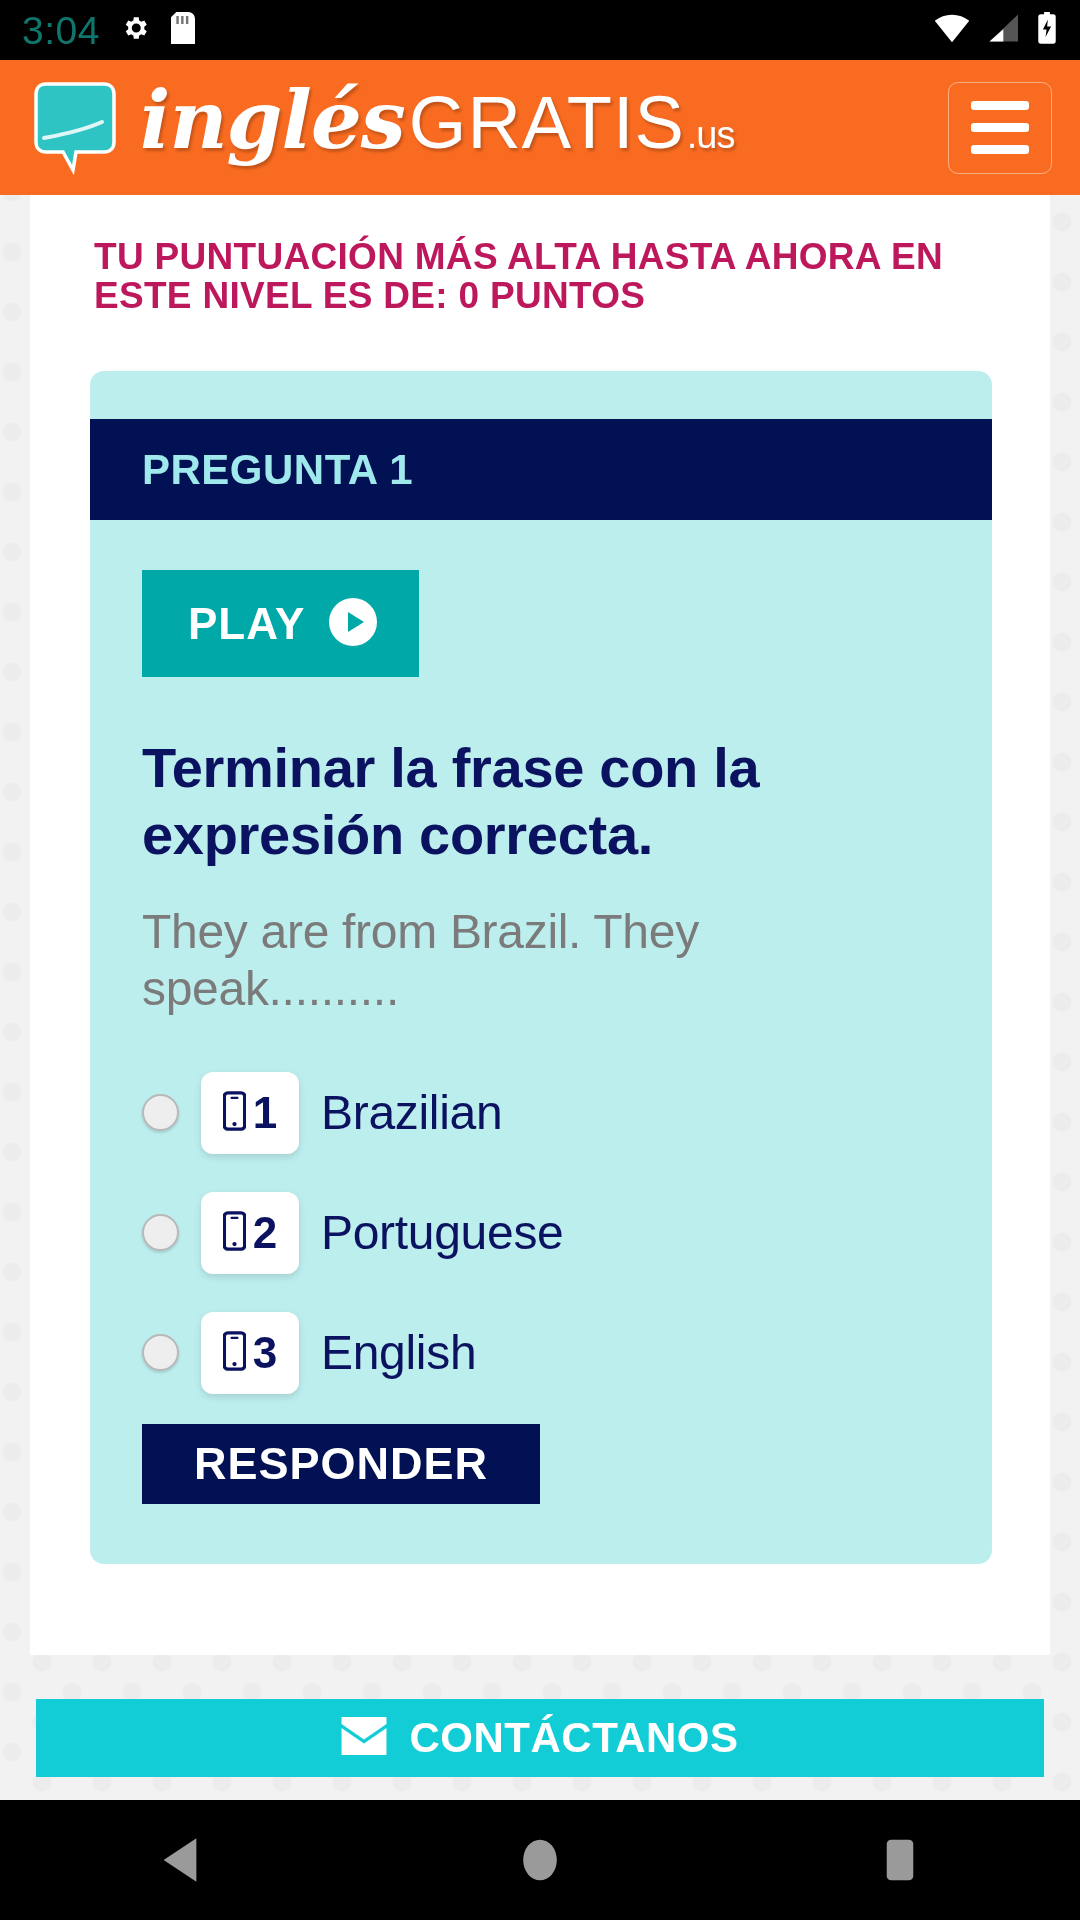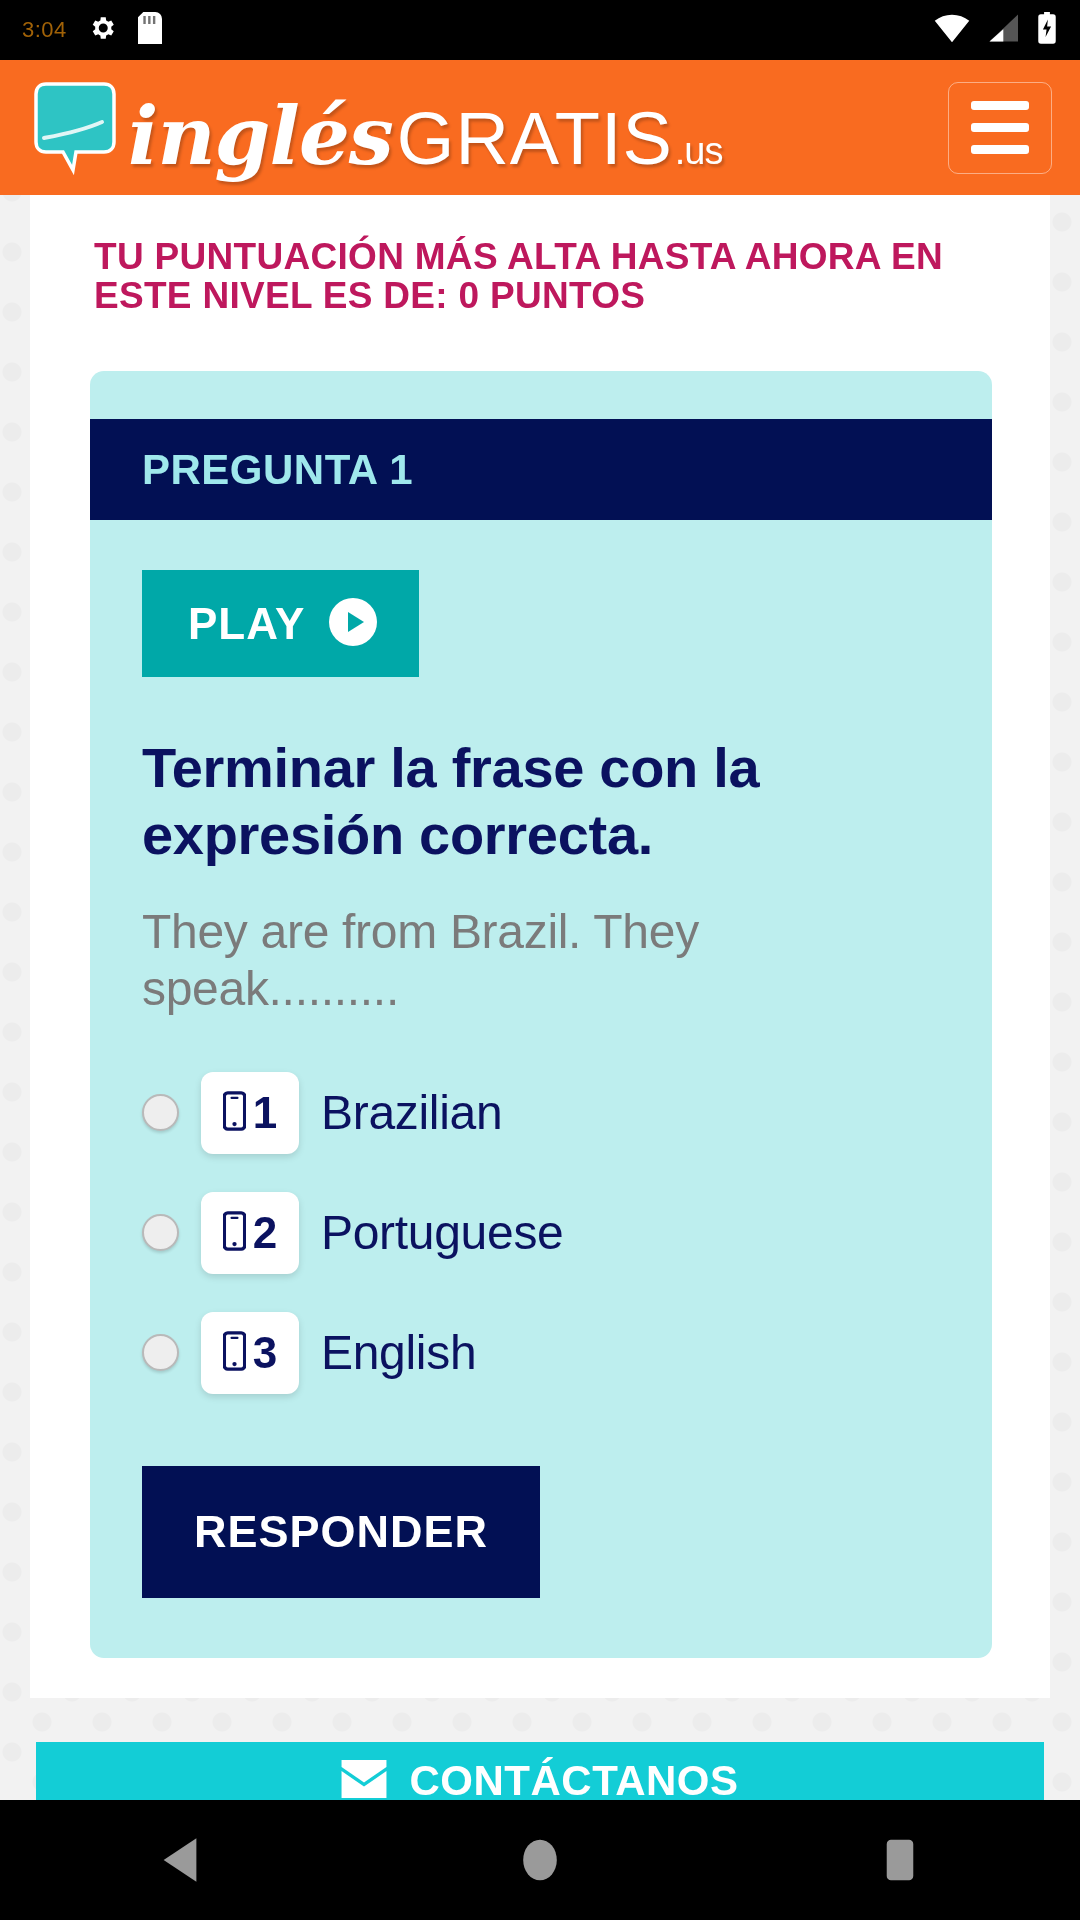--- a/index.html
+++ b/index.html
@@ -11,42 +11,42 @@
   }
   #screen { position:relative; width:1080px; height:1920px; background:#000; }
 
   
   .statusbar{
     position:absolute; left:0; top:0; width:1080px; height:60px;
     background:#000; display:flex; align-items:center;
     padding:0 22px; color:#fff;
   }
   .sb-left{ display:flex; align-items:center; gap:20px; }
-  .sb-time{ font-size:22px; font-weight:400; letter-spacing:.5px; color:#a16207; line-height:1; }
+  .sb-time{ font-size:39px; font-weight:400; letter-spacing:.5px; color:#0f766e; line-height:1; }
   .sb-right{ margin-left:auto; display:flex; align-items:center; gap:16px; }
   .ic{ display:block; }
 
   
   .viewport{
     position:absolute; left:0; top:60px; width:1080px; height:1740px;
     background:#f2f2f2;
     background-image:
       radial-gradient(circle at 12px 12px, rgba(0,0,0,0.022) 9px, transparent 10px),
       radial-gradient(circle at 42px 42px, rgba(0,0,0,0.022) 9px, transparent 10px);
     background-size:60px 60px;
     overflow:hidden;
   }
 
   
   .siteheader{
     position:relative; width:1080px; height:135px;
     background:#f96b20; display:flex; align-items:center;
     padding:0 28px 0 26px;
   }
-  .logo{ display:flex; align-items:flex-end; gap:4px; }
+  .logo{ display:flex; align-items:flex-start; gap:16px; }
   .bubble{ width:98px; height:96px; position:relative; flex:none; }
   .logo-word{
     color:#fff; font-size:78px; line-height:1; letter-spacing:-1px;
     display:flex; align-items:baseline;
     text-shadow:2px 3px 3px rgba(0,0,0,.22);
     white-space:nowrap;
   }
   .w-ingles{ font-family:"DejaVu Serif", serif; font-style:italic; font-weight:700; font-size:80px; }
   .w-gratis{ font-weight:400; font-size:74px; letter-spacing:1px; margin-left:4px; }
   .w-us{ font-size:38px; font-weight:400; margin-left:2px; }
@@ -111,22 +111,22 @@
   }
   .numbadge{
     width:98px; height:82px; background:#fff; border-radius:12px;
     display:flex; align-items:center; justify-content:center; gap:7px;
     flex:none; box-shadow:0 3px 7px rgba(0,0,0,.13);
   }
   .numbadge .num{ color:#0b1260; font-size:44px; font-weight:700; line-height:1; }
   .optlabel{ color:#0b1260; font-size:48px; font-weight:400; line-height:1; letter-spacing:-.3px; }
 
   .answerbtn{
-    margin-top:42px; background:#021054; color:#fff; border:none;
-    padding:40px 52px; font-size:45px; font-weight:700; letter-spacing:1px;
+    background:#021054; color:#fff; border:none;
+    padding:14px 52px; font-size:45px; font-weight:700; letter-spacing:1px;
     cursor:pointer; display:inline-block;
   }
 
   
   .contact{
     margin:44px 36px 3px 36px; background:#13cdd6; height:78px;
     display:flex; align-items:center; justify-content:center; gap:22px;
     cursor:pointer;
   }
   .contact .ctext{ color:#fff; font-size:42px; font-weight:700; letter-spacing:.5px; }

